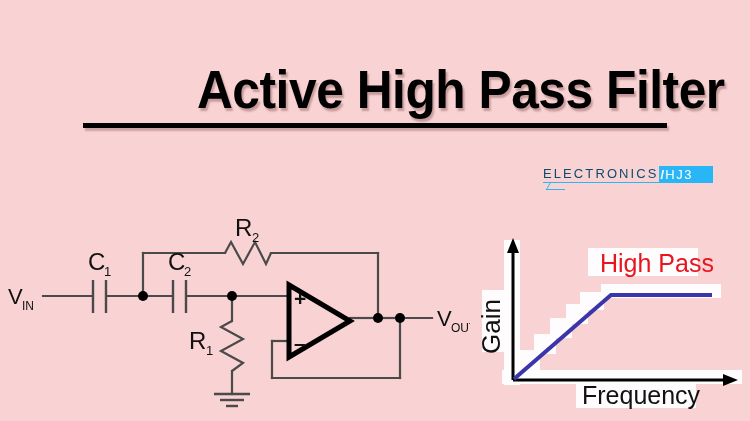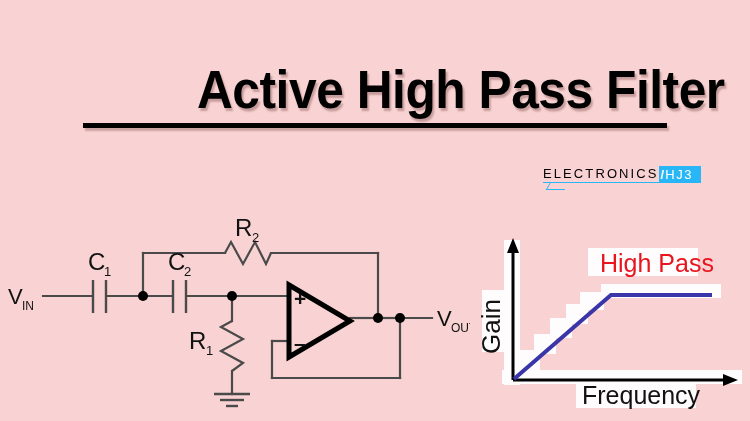--- a/index.html
+++ b/index.html
@@ -61,42 +61,42 @@
     left: 543px;
     top: 163px;
     height: 22px;
     display: flex;
     align-items: center;
   }
   #logo-word {
     font-family: "Liberation Sans", sans-serif;
     font-size: 13px;
     font-weight: normal;
-    color: #000000;
+    color: #0c4a6e;
     letter-spacing: 2.1px;
     border-bottom: 1.6px solid #29b6f6;
     padding-bottom: 1px;
     line-height: 15px;
   }
   #logo-slash {
     color: #ffffff;
     background: #29b6f6;
     font-size: 13px;
     font-weight: bold;
     padding: 0 0 0 2px;
     line-height: 17px;
     align-self: center;
   }
   #logo-badge {
     background: #29b6f6;
     color: #ffffff;
     font-family: "Liberation Sans", sans-serif;
     font-size: 13px;
     letter-spacing: 1.6px;
-    padding: 2px 8px 2px 1px;
+    padding: 2px 20px 2px 1px;
     line-height: 13px;
   }
   #logo-tail {
     position: absolute;
     left: 548px;
     top: 182px;
     width: 18px;
     height: 7px;
     border-left: 1.4px solid #29b6f6;
     border-bottom: 1.4px solid #29b6f6;

